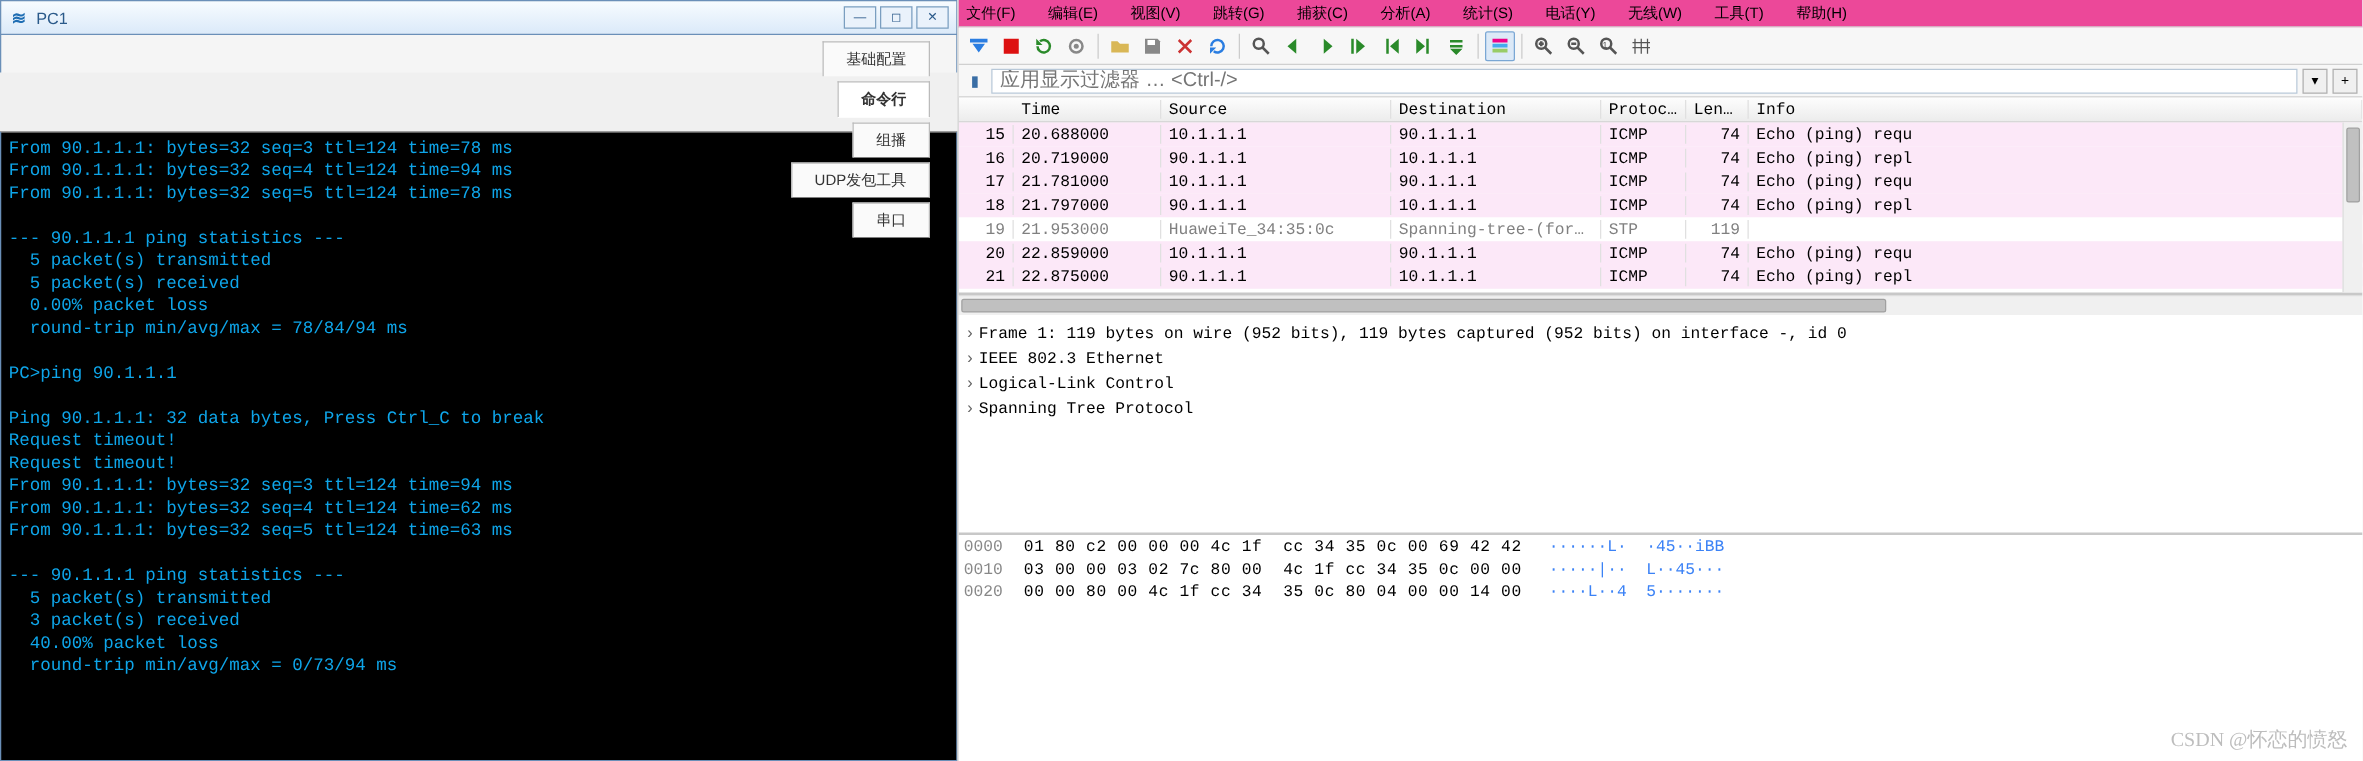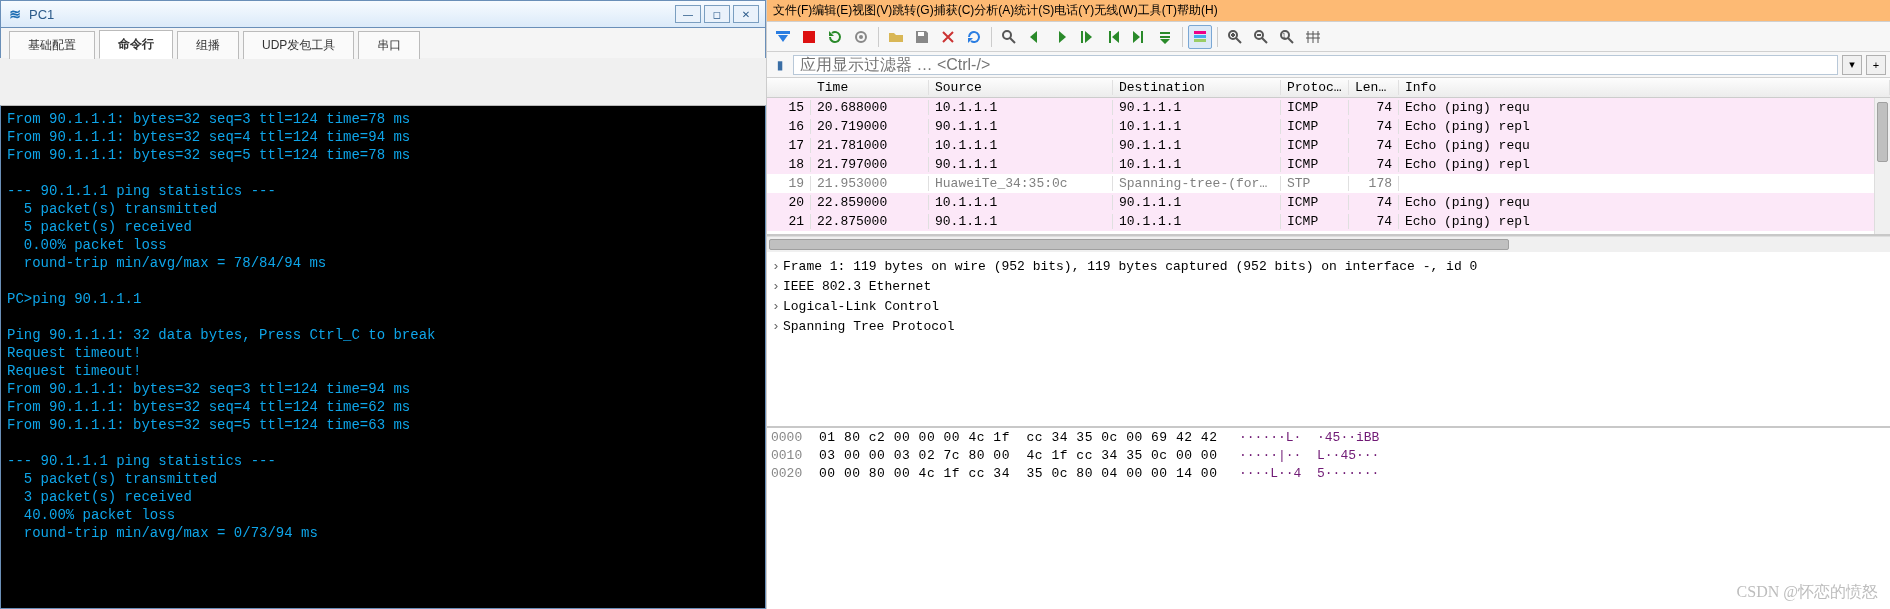--- a/index.html
+++ b/index.html
@@ -6,27 +6,27 @@
 body { font-family: "Microsoft YaHei", Arial, sans-serif; font-size: 12px; background: #f0f0f0; width: 1890px; height: 609px; overflow: hidden; display: flex; }
 .left-pane { width: 766px; height: 100%; display: flex; flex-direction: column; }
 .right-pane { flex: 1; height: 100%; display: flex; flex-direction: column; background: #fff; border-left: 1px solid #ccc; }
 
 
 .winbar { height: 28px; background: linear-gradient(#f7fbff,#dbeaf9); border: 1px solid #6a8fb8; display: flex; align-items: center; padding: 0 6px; }
 .winbar .icon { width: 16px; height: 16px; margin-right: 6px; display:inline-flex; align-items:center; justify-content:center; color:#1e6db3; font-weight:bold; font-size:14px;}
 .winbar .title { color: #2b5a8a; font-size: 13px; font-weight: normal; }
 .winbar .spacer { flex: 1; }
 .winbtn { width: 26px; height: 18px; border: 1px solid #7a9ec0; background: #eaf2fb; margin-left: 3px; display: inline-flex; align-items: center; justify-content: center; font-size: 10px; color:#2b5a8a;}
-.tabbar { height: 30px; background: #f5f5f5; display: flex; align-items: flex-end; padding: 4px 21px 0 8px; border-left:1px solid #6a8fb8; border-right:1px solid #6a8fb8; gap:4px;}
+.tabbar { height: 30px; background: #f5f5f5; display: flex; align-items: flex-end; padding: 4px 21px 0 8px; border-left:1px solid #6a8fb8; border-right:1px solid #6a8fb8; gap:4px;flex-direction:column;}
 .tab { padding: 5px 18px; border: 1px solid #bbb; background: #fafafa; font-size: 12px; color:#333; border-bottom:none; position:relative; top:1px;}
 .tab.active { background: #fff; border-bottom: 1px solid #fff; font-weight:bold;}
 .term { flex: 1; background: #000; color: #0ea5e9; font-family: Liberation Mono, monospace; font-size: 14px; line-height: 18px; padding: 4px 6px; border:1px solid #6a8fb8; border-top:1px solid #bbb; white-space: pre; overflow:hidden;margin-top:47px;}
 
 
-.menubar { height: 22px; display: flex; align-items: center; padding: 0 6px; gap: 0; border-bottom: 1px solid #d0d0d0; background:#fdba74;}
+.menubar { height: 22px; display: flex; align-items: center; padding: 0 6px; gap: 26px; border-bottom: 1px solid #d0d0d0; background:#ec4899;}
 .menubar span { color:#000; }
 .toolbar { height: 30px; display: flex; align-items: center; padding: 0 4px; gap: 2px; border-bottom: 1px solid #d0d0d0; background:#f7f7f7;}
 .tbtn { width: 24px; height: 24px; display: inline-flex; align-items:center; justify-content:center; border: 1px solid transparent; border-radius:2px;}
 .tbtn svg { width:16px; height:16px; }
 .tsep { width:1px; height:20px; background:#ccc; margin: 0 3px;}
 .filterbar { height: 26px; display: flex; align-items:center; padding: 2px 4px; gap:4px; border-bottom:1px solid #d0d0d0; background:#f7f7f7;}
 .filterbar .bm { width:18px; height:18px; display:inline-flex; align-items:center; justify-content:center; color:#3a6ea5; }
 .filterinput { flex:1; height:20px; border:1px solid #b8c8d8; background:#fff; padding: 0 6px; color:#888; font-size:16px;}
 .filterbar .end { width:20px; height:20px; border:1px solid #b0b0b0; display:inline-flex; align-items:center; justify-content:center; font-size:11px; background:#f0f0f0;}
 
@@ -44,21 +44,21 @@
 .hscroll .thumb{ position:absolute; top:2px; bottom:2px; left:2px; width:740px; background:#c0c0c0; border:1px solid #a0a0a0; border-radius:2px;}
 
 .detail-pane { height: 176px; overflow:hidden; border-bottom:2px solid #c8c8c8; font-family: Consolas,"Courier New",monospace; font-size:13px; padding: 4px 2px; background:#fff;}
 .detail-pane .dl { display:flex; align-items:center; height:20px;}
 .detail-pane .arrow{ width:14px; text-align:center; color:#666;}
 
 .hex-pane { flex:1; overflow:hidden; font-family: Consolas,"Courier New",monospace; font-size:13px; background:#fff; padding:2px 4px; position:relative;}
 .hex-row { display:flex; height:18px; white-space:pre;}
 .hex-off { width:48px; color:#888;}
 .hex-bytes { width:420px; letter-spacing:0.5px;}
-.hex-ascii { color:#701a75;}
+.hex-ascii { color:#3b82f6;}
 .watermark { position:absolute; right:12px; bottom:6px; color:#bdbdbd; font-size:16px; font-family:"Microsoft YaHei"; }
 </style>
 </head>
 <body>
 
 <div class="left-pane">
   <div class="winbar">
     <span class="icon">≋</span>
     <span class="title">PC1</span>
     <span class="spacer"></span>
@@ -286,21 +286,21 @@
           <div class="c-proto">ICMP</div>
           <div class="c-len">74</div>
           <div class="c-info">Echo (ping) repl</div>
         </div>
         <div class="pl-row stp">
           <div class="c-no">19</div>
           <div class="c-time">21.953000</div>
           <div class="c-src">HuaweiTe_34:35:0c</div>
           <div class="c-dst">Spanning-tree-(for-…</div>
           <div class="c-proto">STP</div>
-          <div class="c-len">178</div>
+          <div class="c-len">119</div>
         </div>
         <div class="pl-row icmp">
           <div class="c-no">20</div>
           <div class="c-time">22.859000</div>
           <div class="c-src">10.1.1.1</div>
           <div class="c-dst">90.1.1.1</div>
           <div class="c-proto">ICMP</div>
           <div class="c-len">74</div>
           <div class="c-info">Echo (ping) requ</div>
         </div>

